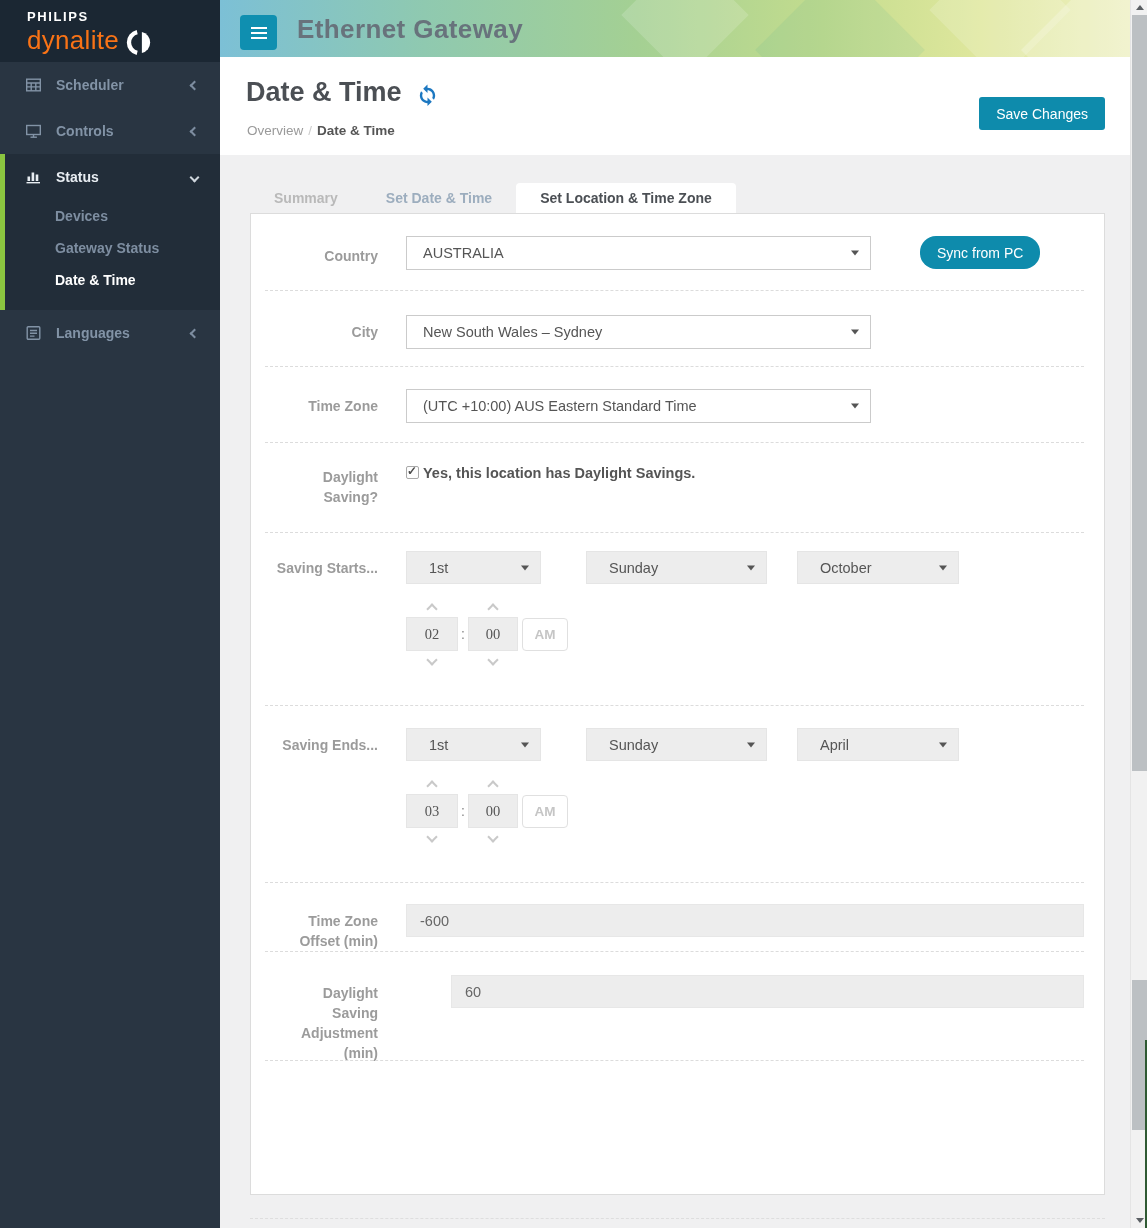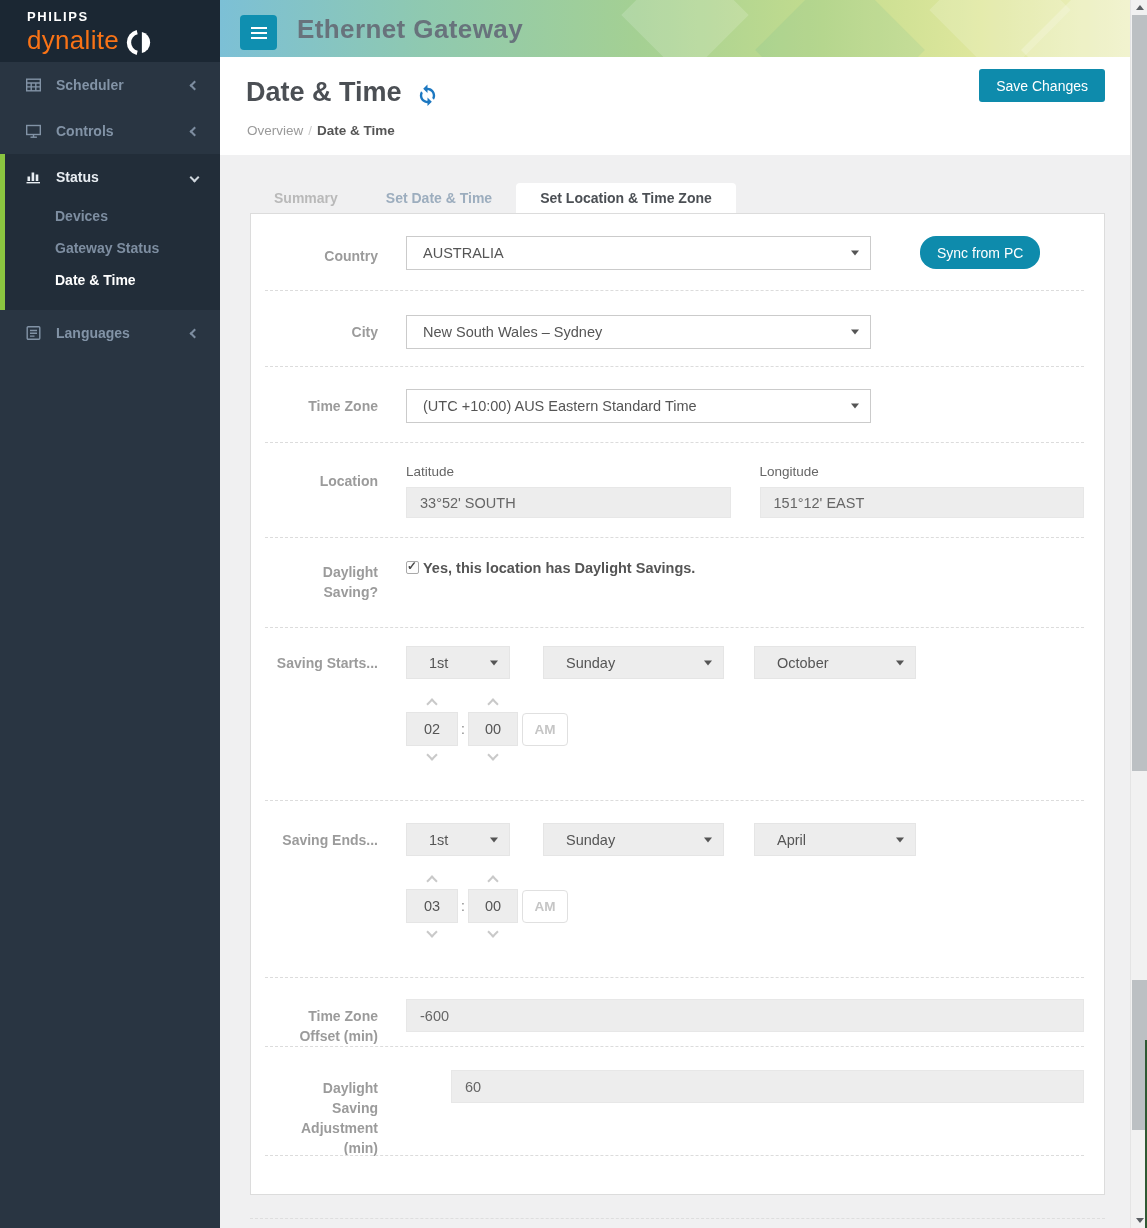--- a/index.html
+++ b/index.html
@@ -45,21 +45,21 @@
   .titlebar{position:absolute;left:220px;top:57px;right:17px;height:98px;background:#fff;z-index:1;}
   .title-row{position:absolute;left:26px;top:20px;display:flex;align-items:center;}
   .page-title{margin:0;font-size:27px;color:#4b4f54;font-weight:bold;}
   .refresh{margin-left:14px;margin-top:3px;cursor:pointer;}
   .breadcrumb{position:absolute;left:27px;top:66px;font-size:13.5px;color:#9a9a9a;}
   .crumb-link{cursor:pointer;}
   .crumb-sep{color:#cccccc;margin:0 5px;}
   .crumb-cur{color:#555;font-weight:bold;}
   .btn-teal{background:#0e8bac;color:#fff;border:none;border-radius:3px;height:33px;
             padding:0 17px;font-size:14px;font-family:inherit;cursor:pointer;}
-  .save{position:absolute;right:25px;top:12px;}
+  .save{position:absolute;right:25px;top:40px;}
 
   
   .content{position:absolute;left:220px;top:155px;right:17px;bottom:0;background:#f0f0f1;}
   .tabs{position:absolute;left:30px;top:28px;height:30px;display:flex;font-size:14px;font-weight:bold;}
   .tab{padding:0 24px;line-height:30px;color:#b9b9b9;cursor:pointer;white-space:nowrap;}
   .tab-mid{color:#9cadbe;}
   .tab.active{background:#fff;color:#4b4f54;border-radius:4px 4px 0 0;}
   .footer-dash{position:absolute;left:30px;right:25px;top:1063px;border-top:1px dashed #dedede;}
 
   .card{position:absolute;left:30px;top:58px;right:25px;bottom:33px;background:#fff;
@@ -97,33 +97,33 @@
               font-size:14.5px;padding:0 13px;font-family:inherit;}
   .input-tall{height:33px;}
 
   .check-row{display:flex;align-items:flex-start;}
   .checkbox{position:relative;width:13px;height:13px;border:1px solid #a9a9a9;border-radius:2px;
             background:#fdfdfd;margin:2px 4px 0 0;flex:none;cursor:pointer;}
   .checkbox::after{content:"✓";position:absolute;left:0;top:-3px;font-size:12px;color:#4a4a4a;font-weight:bold;}
   .check-label{font-size:14.5px;font-weight:bold;color:#555;line-height:18px;}
 
   .sel-row{display:flex;}
-  .sel-ordinal{width:104px;margin-right:33px;}
+  .sel-ordinal{width:135px;margin-right:45px;}
   .sel-day{width:181px;margin-right:30px;}
   .sel-month{width:162px;}
 
   .spinner{margin-top:11px;}
   .spin-grid{display:grid;grid-template-columns:52px 10px 50px 4px 46px;align-items:center;}
   .chev-cell{height:22px;display:flex;align-items:center;justify-content:center;cursor:pointer;}
   .c-up{width:8px;height:8px;border-left:2px solid #c9c9c9;border-top:2px solid #c9c9c9;
         transform:rotate(45deg);margin-top:5px;}
   .c-down{width:8px;height:8px;border-right:2px solid #c9c9c9;border-bottom:2px solid #c9c9c9;
           transform:rotate(45deg);margin-bottom:5px;}
   .time-box{height:34px;background:#ededed;border:1px solid #e5e5e5;display:flex;align-items:center;
-            justify-content:center;color:#555;font-size:14.5px;cursor:text;}
+            justify-content:center;color:#555;font-size:14.5px;cursor:text;font-family:Liberation Serif, serif;}
   .colon{text-align:center;color:#888;font-size:14px;}
   .ampm{height:33px;background:#fff;border:1px solid #e0e0e0;border-radius:4px;display:flex;
         align-items:center;justify-content:center;color:#c5c5c5;font-size:13.5px;font-weight:bold;cursor:pointer;}
 
   
   .scrollbar{position:absolute;right:0;top:0;width:17px;height:100%;background:#f1f1f1;
              border-left:1px solid #e4e4e4;z-index:5;}
   .sb-up,.sb-down{position:absolute;left:0;width:17px;height:15px;display:flex;align-items:center;
                   justify-content:center;cursor:pointer;}
   .sb-up{top:0;} .sb-down{bottom:0;}
@@ -270,33 +270,20 @@
       <div class="form-row dashed r3">
         <div class="row-label">Time Zone</div>
         <div class="row-body">
           <div class="select-white">
             <span>(UTC +10:00) AUS Eastern Standard Time</span>
             <span class="arrow"></span>
           </div>
         </div>
       </div>
 
-      <div class="form-row dashed r4">
-        <div class="row-label">Location</div>
-        <div class="row-body">
-          <div class="loc-col">
-            <div class="loc-label">Latitude</div>
-            <input class="input-gray" readonly="" value="33°52' SOUTH" style="">
-          </div>
-          <div class="loc-col">
-            <div class="loc-label">Longitude</div>
-            <input class="input-gray" readonly="" value="151°12' EAST" style="">
-          </div>
-        </div>
-      </div>
 
       <div class="form-row dashed r5">
         <div class="row-label">Daylight Saving?</div>
         <div class="row-body">
           <div class="check-row">
             <span class="checkbox"></span>
             <span class="check-label">Yes, this location has Daylight Savings.</span>
           </div>
         </div>
       </div>

